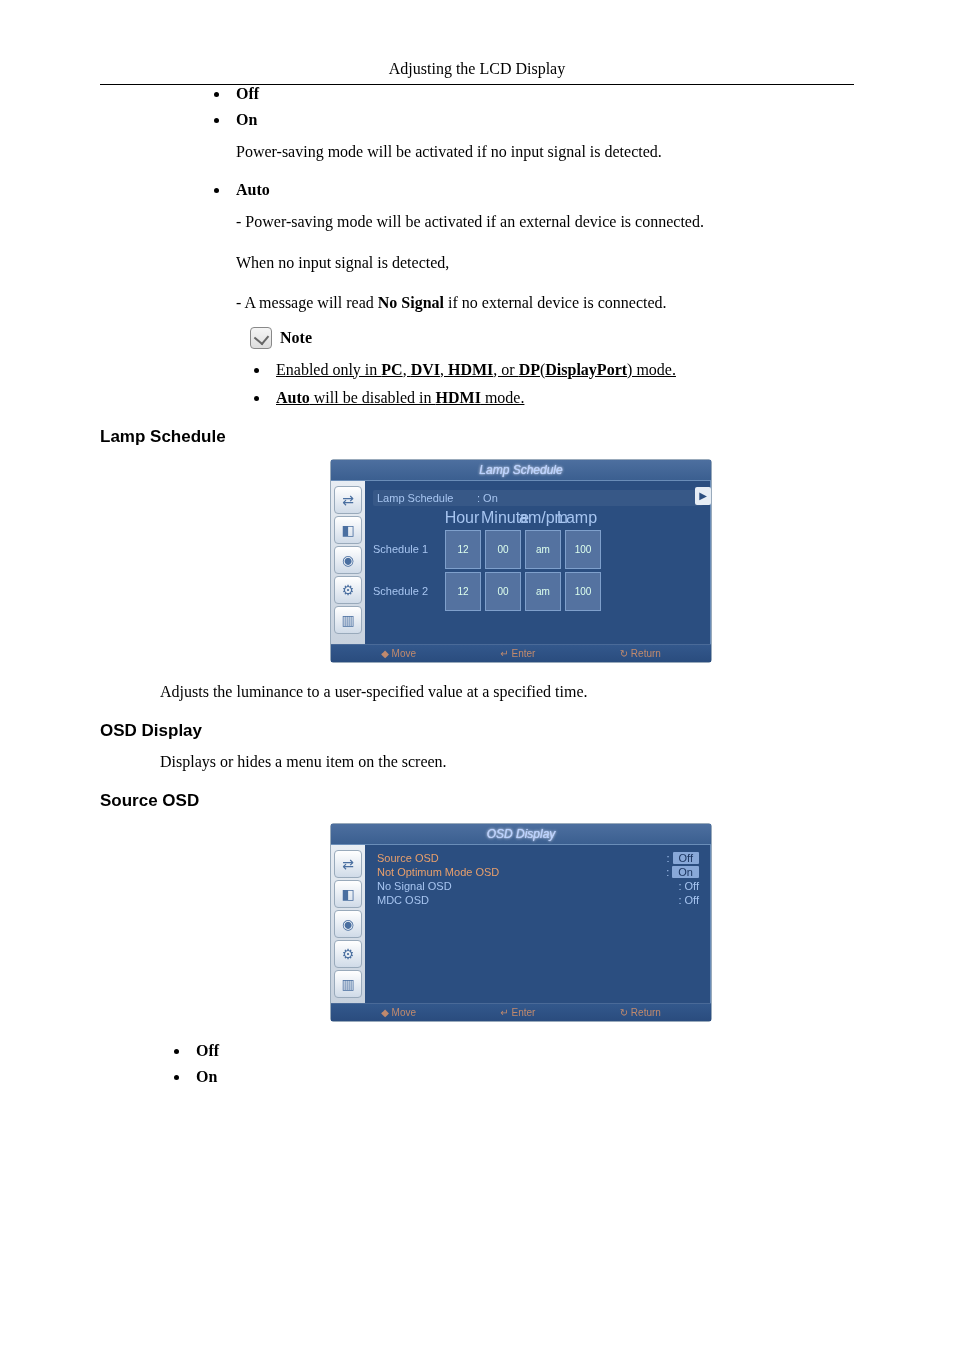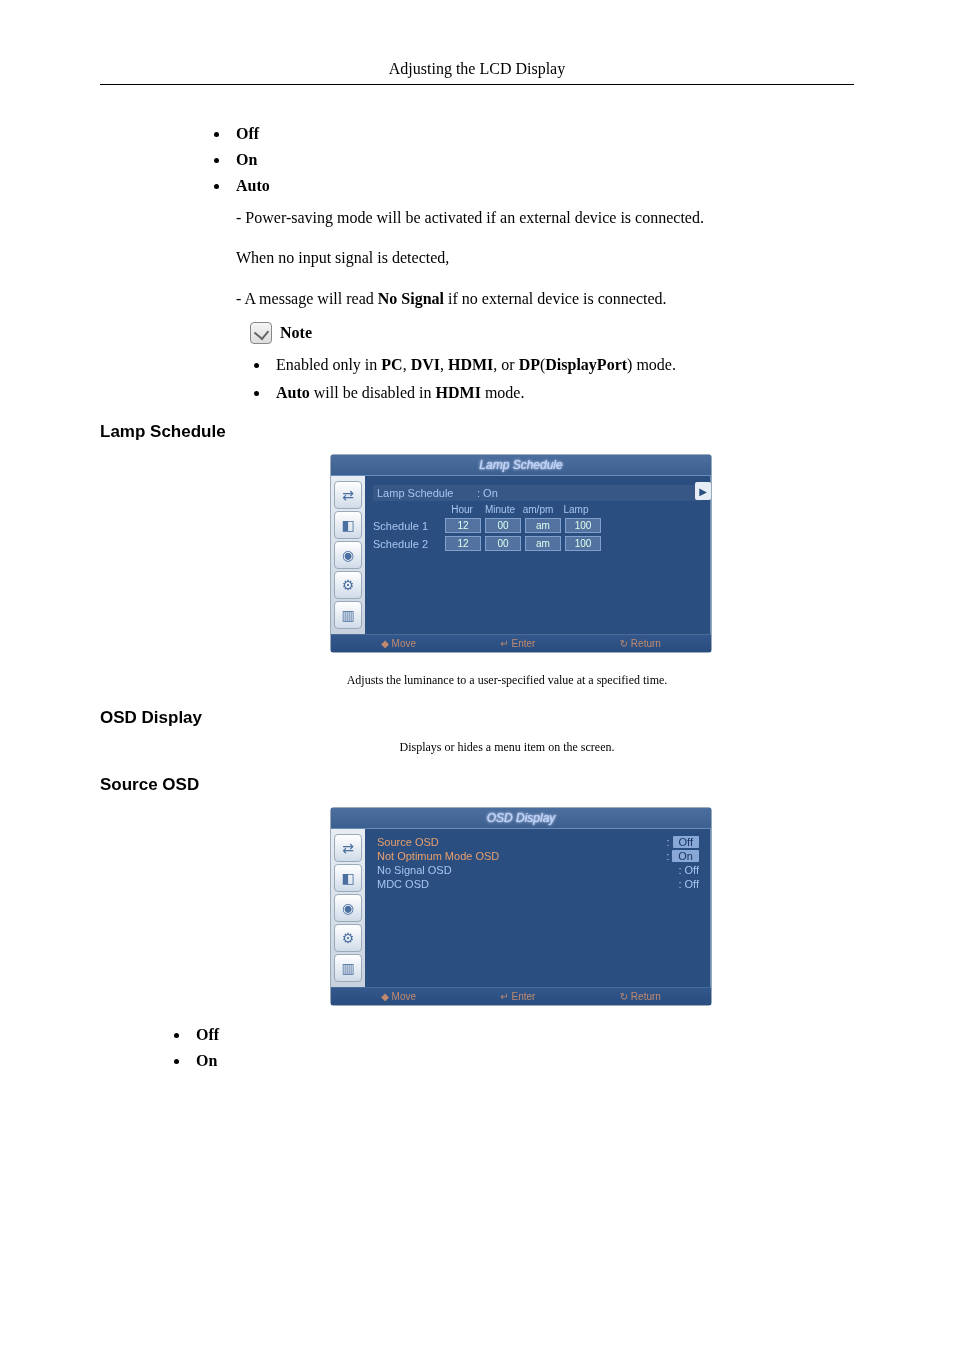--- a/index.html
+++ b/index.html
@@ -9,21 +9,20 @@
     padding: 60px 100px;
     width: 954px;
     box-sizing: border-box;
     color: #000;
   }
   .page-header {
     text-align: center;
     font-size: 16px;
     padding-bottom: 6px;
     border-bottom: 1.5px solid #000;
-    margin-bottom: 40px;
   }
   ul.outer {
     list-style: disc;
     padding-left: 130px;
     margin: 0 0 10px 0;
   }
   ul.outer > li {
     margin-bottom: 8px;
     padding-left: 6px;
   }
@@ -62,31 +61,31 @@
     vertical-align: middle;
   }
   ul.inner {
     list-style: disc;
     padding-left: 170px;
     margin: 0 0 10px 0;
   }
   ul.inner > li {
     margin-bottom: 10px;
     padding-left: 6px;
+    text-decoration: underline;
   }
   h3.section-heading {
     font-family: Arial, Helvetica, sans-serif;
     font-weight: bold;
     font-size: 17px;
     margin: 20px 0 12px 0;
   }
   .body-text {
     margin: 10px 0 10px 60px;
-    font-size: 12px;
-    text-align: center;
+    font-size: 16px;
   }
 
   
   .osd {
     width: 380px;
     margin: 8px 0 20px 230px;
     border: 1px solid #9ab;
     border-radius: 4px;
     background: #2b4e80;
     font-family: Arial, Helvetica, sans-serif;
@@ -146,38 +145,38 @@
   .osd-cell-label {
     color: #a7c5f0;
     width: 70px;
   }
   .osd-cell-val {
     color: #a7c5f0;
   }
   .osd-box {
     display: inline-block;
     min-width: 26px;
-    padding: 1px 4px;
+    padding: 13px 4px;
     background: #5472a0;
     border: 1px solid #7fa0cc;
     text-align: center;
     margin: 0 2px;
     font-size: 10px;
     color: #dfe;
   }
   .osd-col-head {
     display: flex;
     margin-left: 70px;
     color: #a7c5f0;
     margin-bottom: 2px;
   }
   .osd-col-head span {
     width: 38px;
     text-align: center;
-    font-size: 10px;
+    font-size: 16px;
   }
   .osd-arrow {
     position: absolute;
     right: 0; top: 6px;
     width: 16px; height: 18px;
     background: #e6edf5;
     color: #2b4e80;
     display: flex;
     align-items: center;
     justify-content: center;
@@ -217,20 +216,21 @@
 <div class="page-header">
   <span>Adjusting the LCD Display</span>
 </div>
 
 <ul class="outer">
   <li>
     <span class="item-title">Off</span>
   </li>
   <li>
     <span class="item-title">On</span>
+    <div class="desc">Power-saving mode will be activated if no input signal is detected.</div>
   </li>
   <li>
     <span class="item-title">Auto</span>
     <div class="desc">- Power-saving mode will be activated if an external device is connected.</div>
     <div class="desc">When no input signal is detected,</div>
     <div class="desc" style="margin-bottom:12px;">
       <span>- A message will read </span><b>No Signal</b><span> if no external device is connected.</span>
     </div>
   </li>
 </ul>

